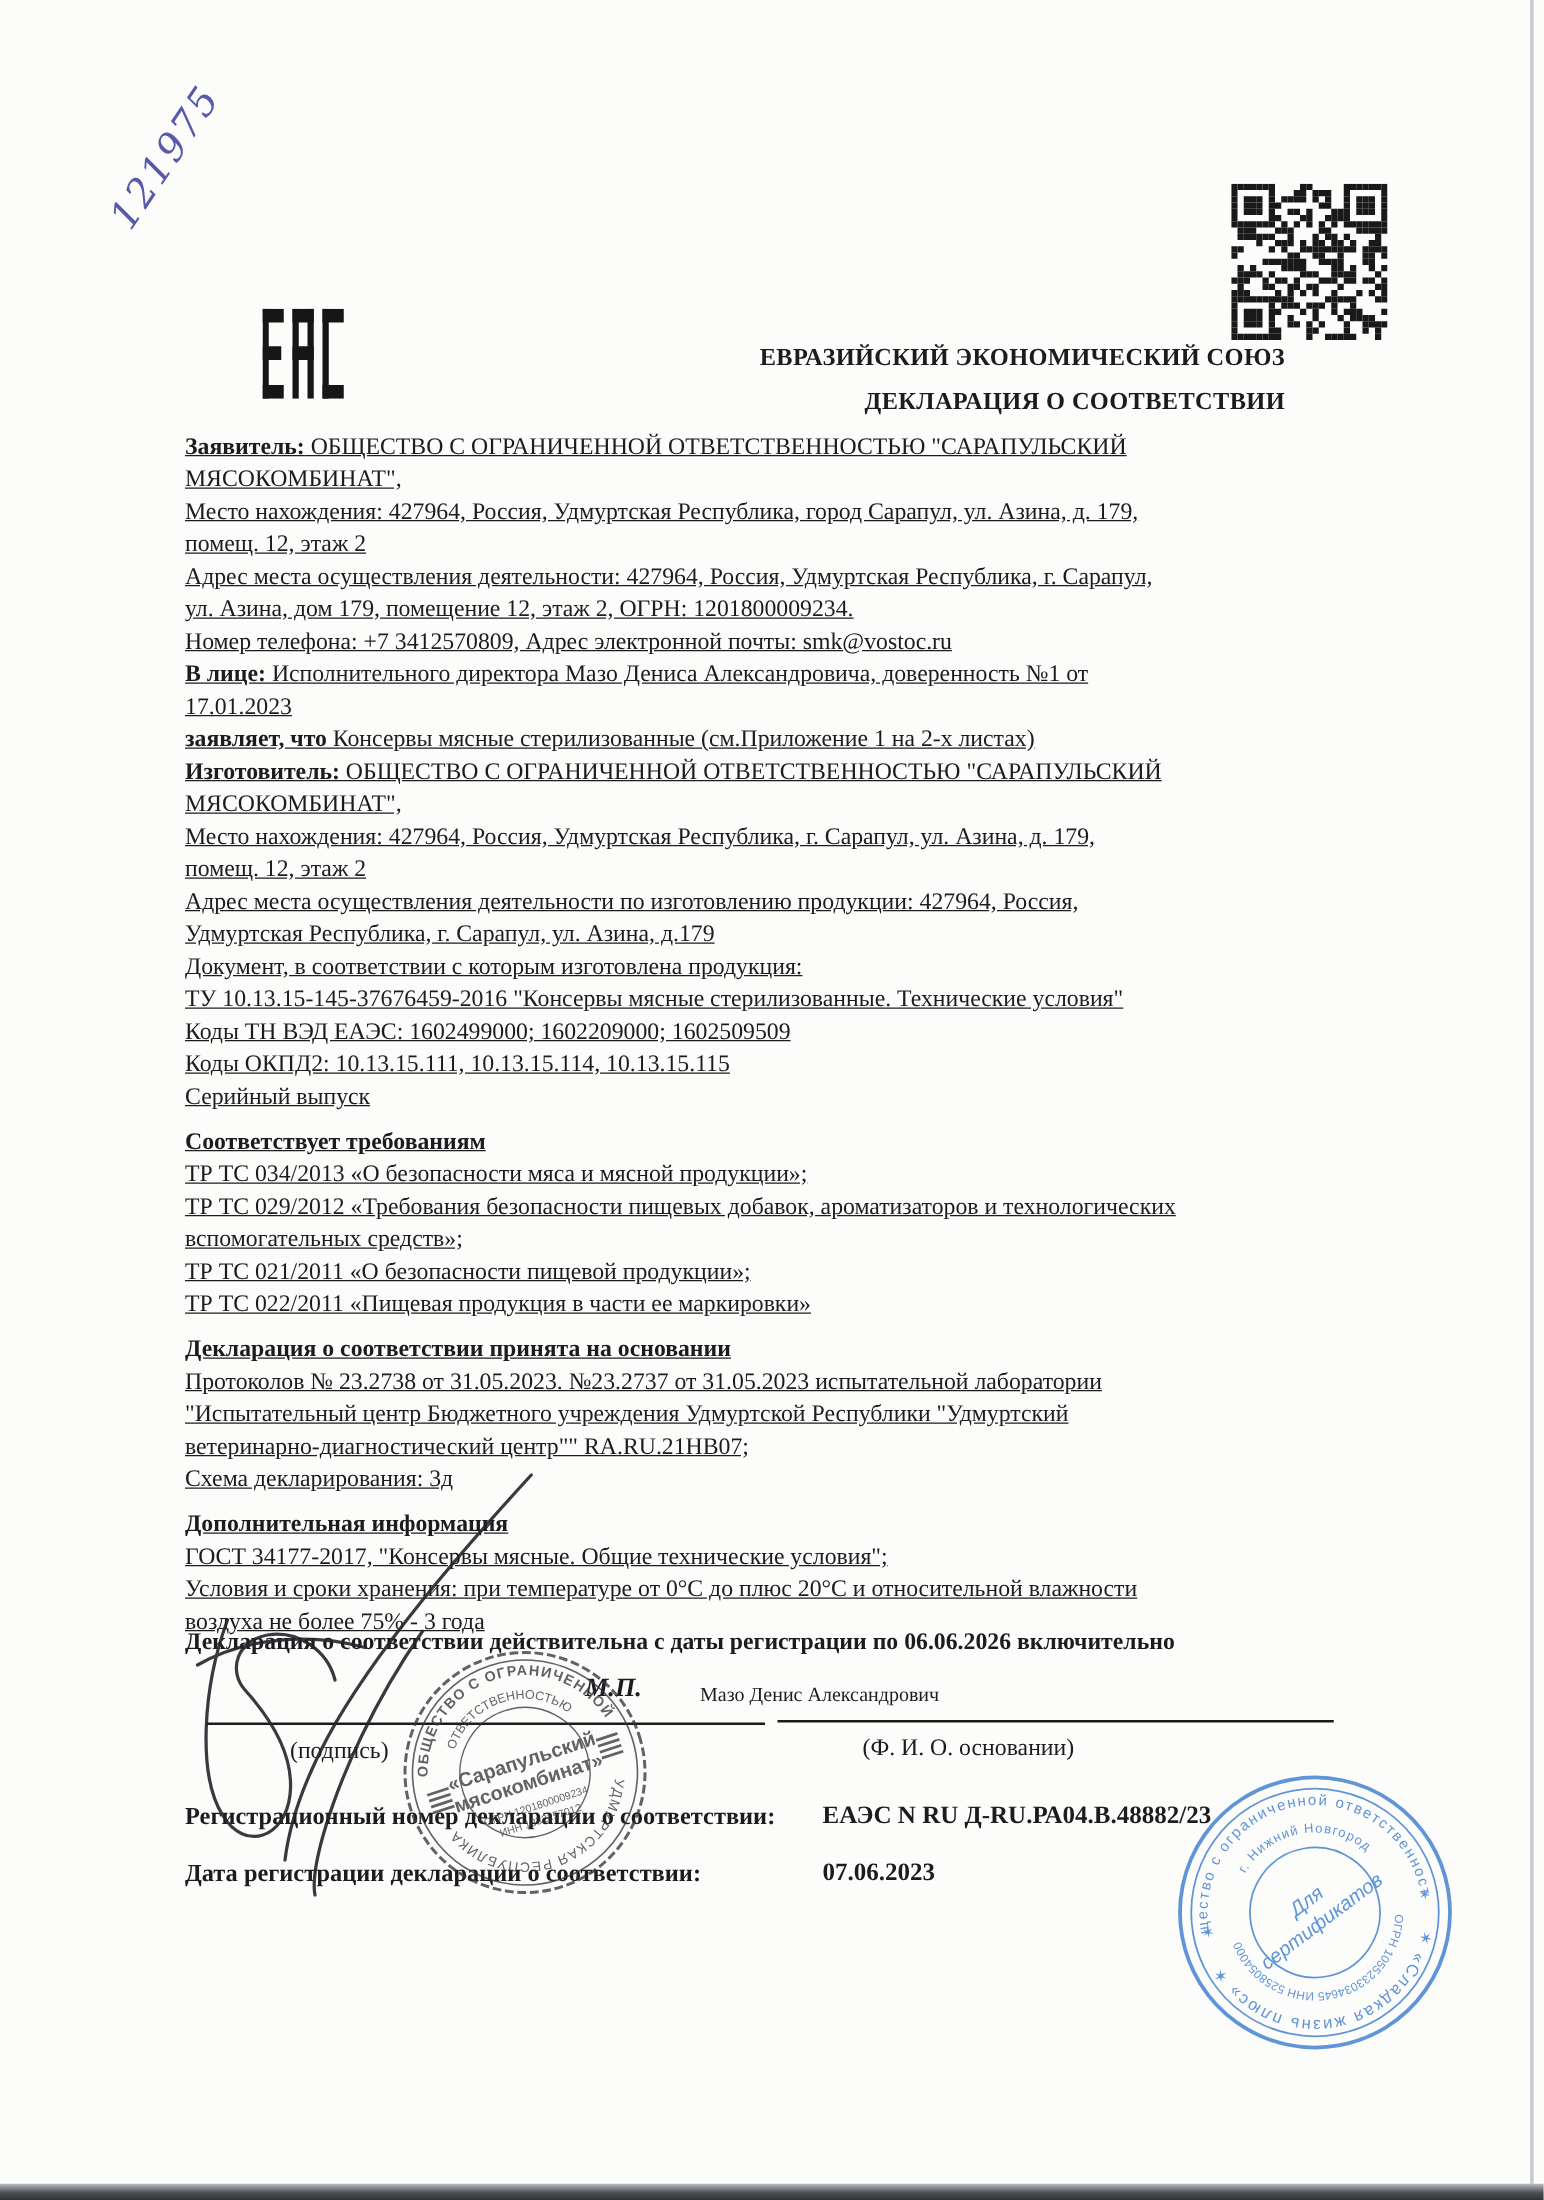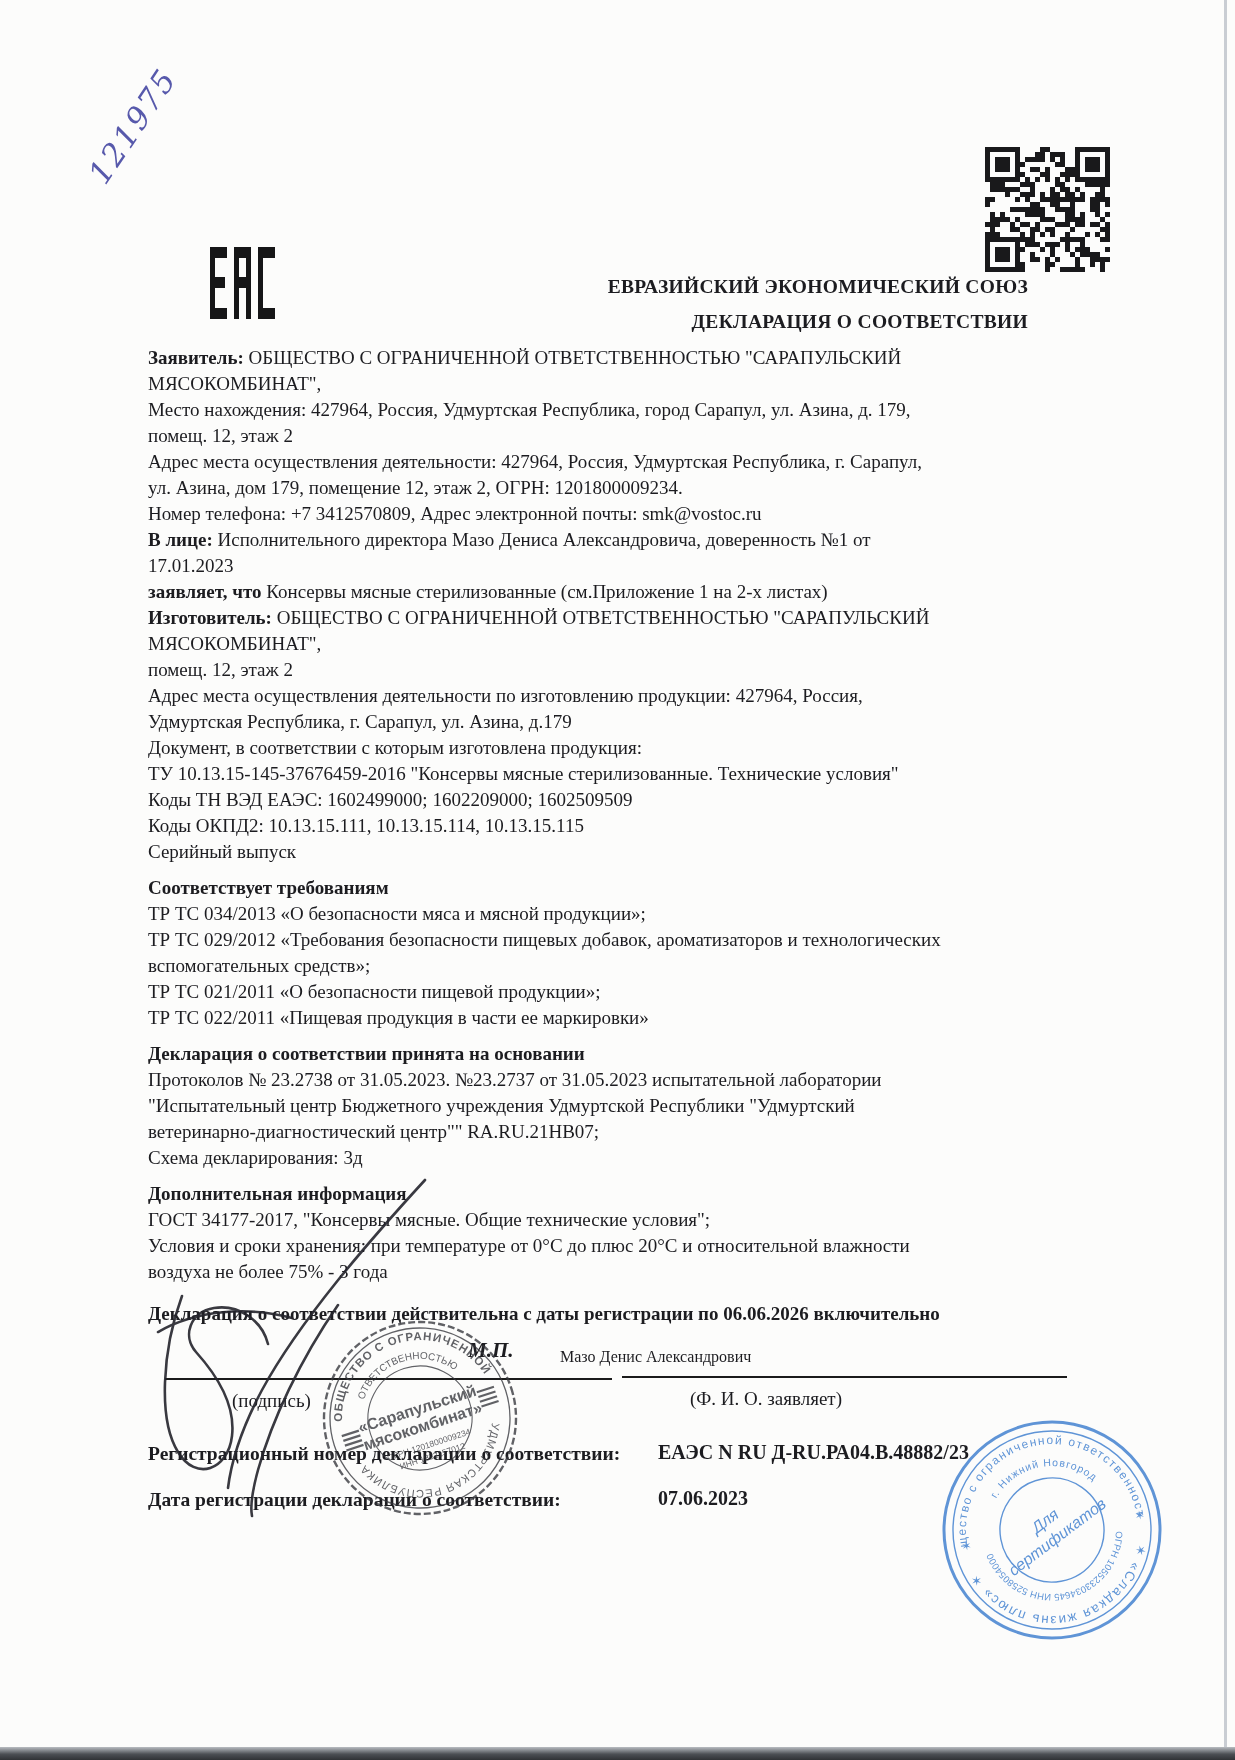--- a/index.html
+++ b/index.html
@@ -7,21 +7,21 @@
     width:1235px;height:1760px;position:relative;overflow:hidden;
     background:#fcfcfb;
     font-family:"Liberation Serif","DejaVu Serif",serif;
     color:#1c1c20;
   }
   .abs{position:absolute;}
   
   .title{left:148px;width:880px;text-align:right;font-weight:bold;font-size:19.5px;letter-spacing:.3px;white-space:nowrap;}
   
   #body-lines{left:148px;top:345px;width:1010px;font-size:19px;line-height:26px;}
-  #body-lines div{white-space:nowrap;}
+  #body-lines div{white-space:nowrap;text-decoration:underline;}
   #body-lines div.gap{margin-top:10px;}
   #body-lines div.hdr{font-weight:bold;}
   #body-lines b{font-weight:bold;}
   .validity{left:148px;top:1303px;font-size:19px;font-weight:bold;white-space:nowrap;}
   .mp{left:468px;top:1338px;font-size:21px;font-weight:bold;font-style:italic;}
   .applicant-name{left:560px;top:1348px;font-size:16px;white-space:nowrap;}
   .sigline{height:0;border-top:2px solid #1b1b1b;}
   .caption{font-size:19px;}
   .reg-label{left:148px;font-size:19.5px;font-weight:bold;white-space:nowrap;}
   .reg-value{left:658px;font-size:20px;font-weight:bold;white-space:nowrap;}
@@ -395,20 +395,21 @@
     <div>Место нахождения: 427964, Россия,  Удмуртская Республика, город Сарапул, ул. Азина, д. 179,</div>
     <div>помещ. 12, этаж 2</div>
     <div>Адрес места осуществления деятельности: 427964, Россия, Удмуртская Республика, г. Сарапул,</div>
     <div>ул. Азина, дом 179, помещение 12, этаж 2, ОГРН: 1201800009234.</div>
     <div>Номер телефона: +7 3412570809, Адрес электронной почты: smk@vostoc.ru</div>
     <div><b>В лице:</b> Исполнительного директора Мазо Дениса Александровича, доверенность №1 от</div>
     <div>17.01.2023</div>
     <div><b>заявляет, что</b>   Консервы мясные стерилизованные (см.Приложение 1 на 2-х листах)</div>
     <div><b>Изготовитель:</b> ОБЩЕСТВО С ОГРАНИЧЕННОЙ ОТВЕТСТВЕННОСТЬЮ "САРАПУЛЬСКИЙ</div>
     <div>МЯСОКОМБИНАТ",</div>
+    <div>Место нахождения: 427964, Россия, Удмуртская Республика, г. Сарапул, ул. Азина, д. 179,</div>
     <div>помещ. 12, этаж 2</div>
     <div>Адрес места осуществления деятельности по изготовлению продукции: 427964, Россия,</div>
     <div>Удмуртская Республика, г. Сарапул, ул. Азина, д.179</div>
     <div>Документ, в соответствии с которым изготовлена продукция:</div>
     <div>ТУ 10.13.15-145-37676459-2016 "Консервы мясные стерилизованные. Технические условия"</div>
     <div>Коды ТН ВЭД ЕАЭС: 1602499000; 1602209000; 1602509509</div>
     <div>Коды ОКПД2: 10.13.15.111, 10.13.15.114, 10.13.15.115</div>
     <div>Серийный выпуск</div>
     <div class="gap hdr">Соответствует требованиям</div>
     <div>ТР ТС 034/2013 «О безопасности мяса и мясной продукции»;</div>
@@ -427,21 +428,21 @@
     <div>воздуха не более 75% - 3 года</div>
   </div>
 
 <div class="abs validity">Декларация о соответствии действительна с даты регистрации по 06.06.2026 включительно</div>
 
 <div class="abs mp">М.П.</div>
 <div class="abs applicant-name">Мазо Денис Александрович</div>
 <div class="abs sigline" style="left:165px;top:1378px;width:447px;"></div>
 <div class="abs sigline" style="left:622px;top:1376px;width:445px;"></div>
 <div class="abs caption" style="left:232px;top:1390px;">(подпись)</div>
-<div class="abs caption" style="left:690px;top:1388px;">(Ф. И. О. заявляет)</div>
+<div class="abs caption" style="left:690px;top:1388px;">(Ф. И. О. основании)</div>
 
 <div class="abs reg-label" style="top:1443px;">Регистрационный номер декларации о соответствии:</div>
 <div class="abs reg-value" style="top:1441px;">ЕАЭС N RU Д-RU.РА04.В.48882/23</div>
 <div class="abs reg-label" style="top:1489px;">Дата регистрации декларации о соответствии:</div>
 <div class="abs reg-value" style="top:1487px;">07.06.2023</div>
 
 <div class="abs" style="left:0;top:0;">
   <svg width="1235" height="1760" viewBox="0 0 1235 1760" style="position:absolute;left:0;top:0;">
     <g fill="none" stroke="#24242c" stroke-width="2.6" stroke-linecap="round" opacity="0.9">
       <path d="M 425 1180 C 370 1240 300 1320 262 1390 C 245 1422 232 1455 228 1488"></path>

